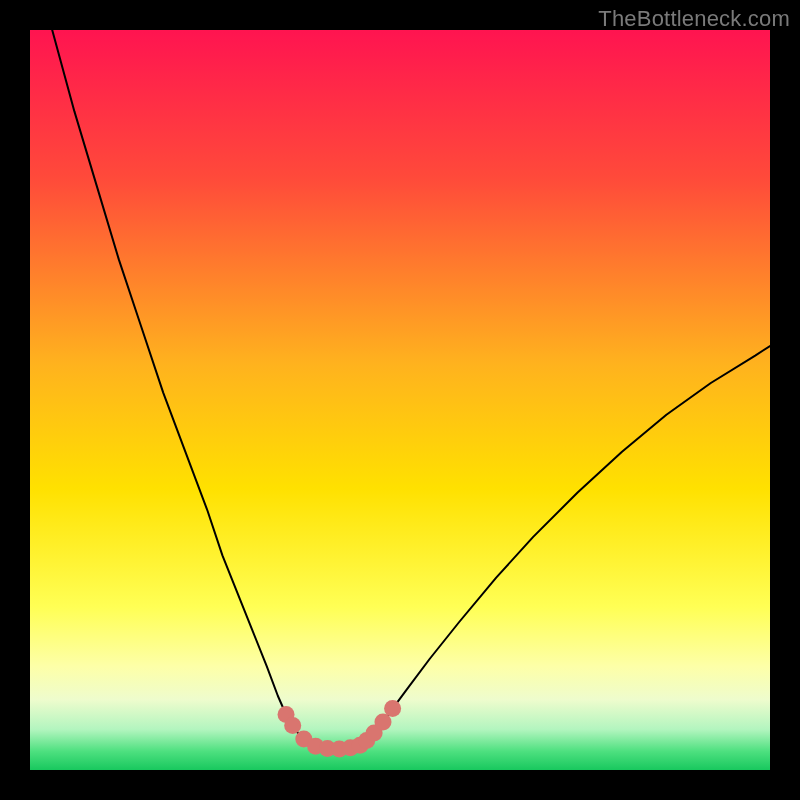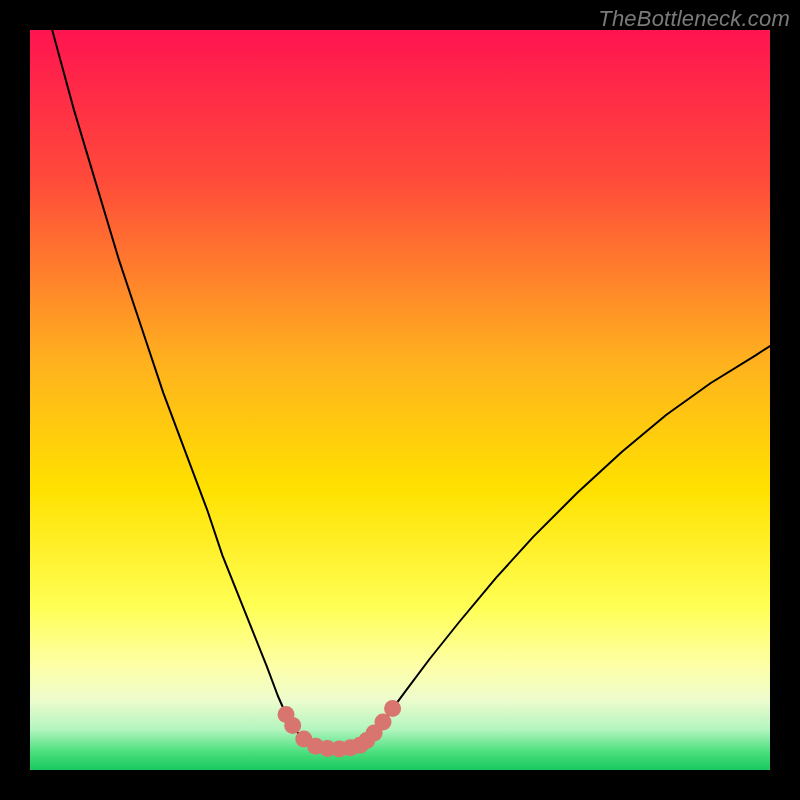--- a/index.html
+++ b/index.html
@@ -11,21 +11,20 @@
     background: #000;
     font-family: Arial, Helvetica, sans-serif;
   }
   .frame {
     position: absolute;
     left: 0;
     top: 0;
     width: 800px;
     height: 800px;
     background: #000;
-    font-style: italic;
   }
   .plot-area {
     position: absolute;
     left: 30px;
     top: 30px;
     width: 740px;
     height: 740px;
     overflow: hidden;
   }
   .watermark {

